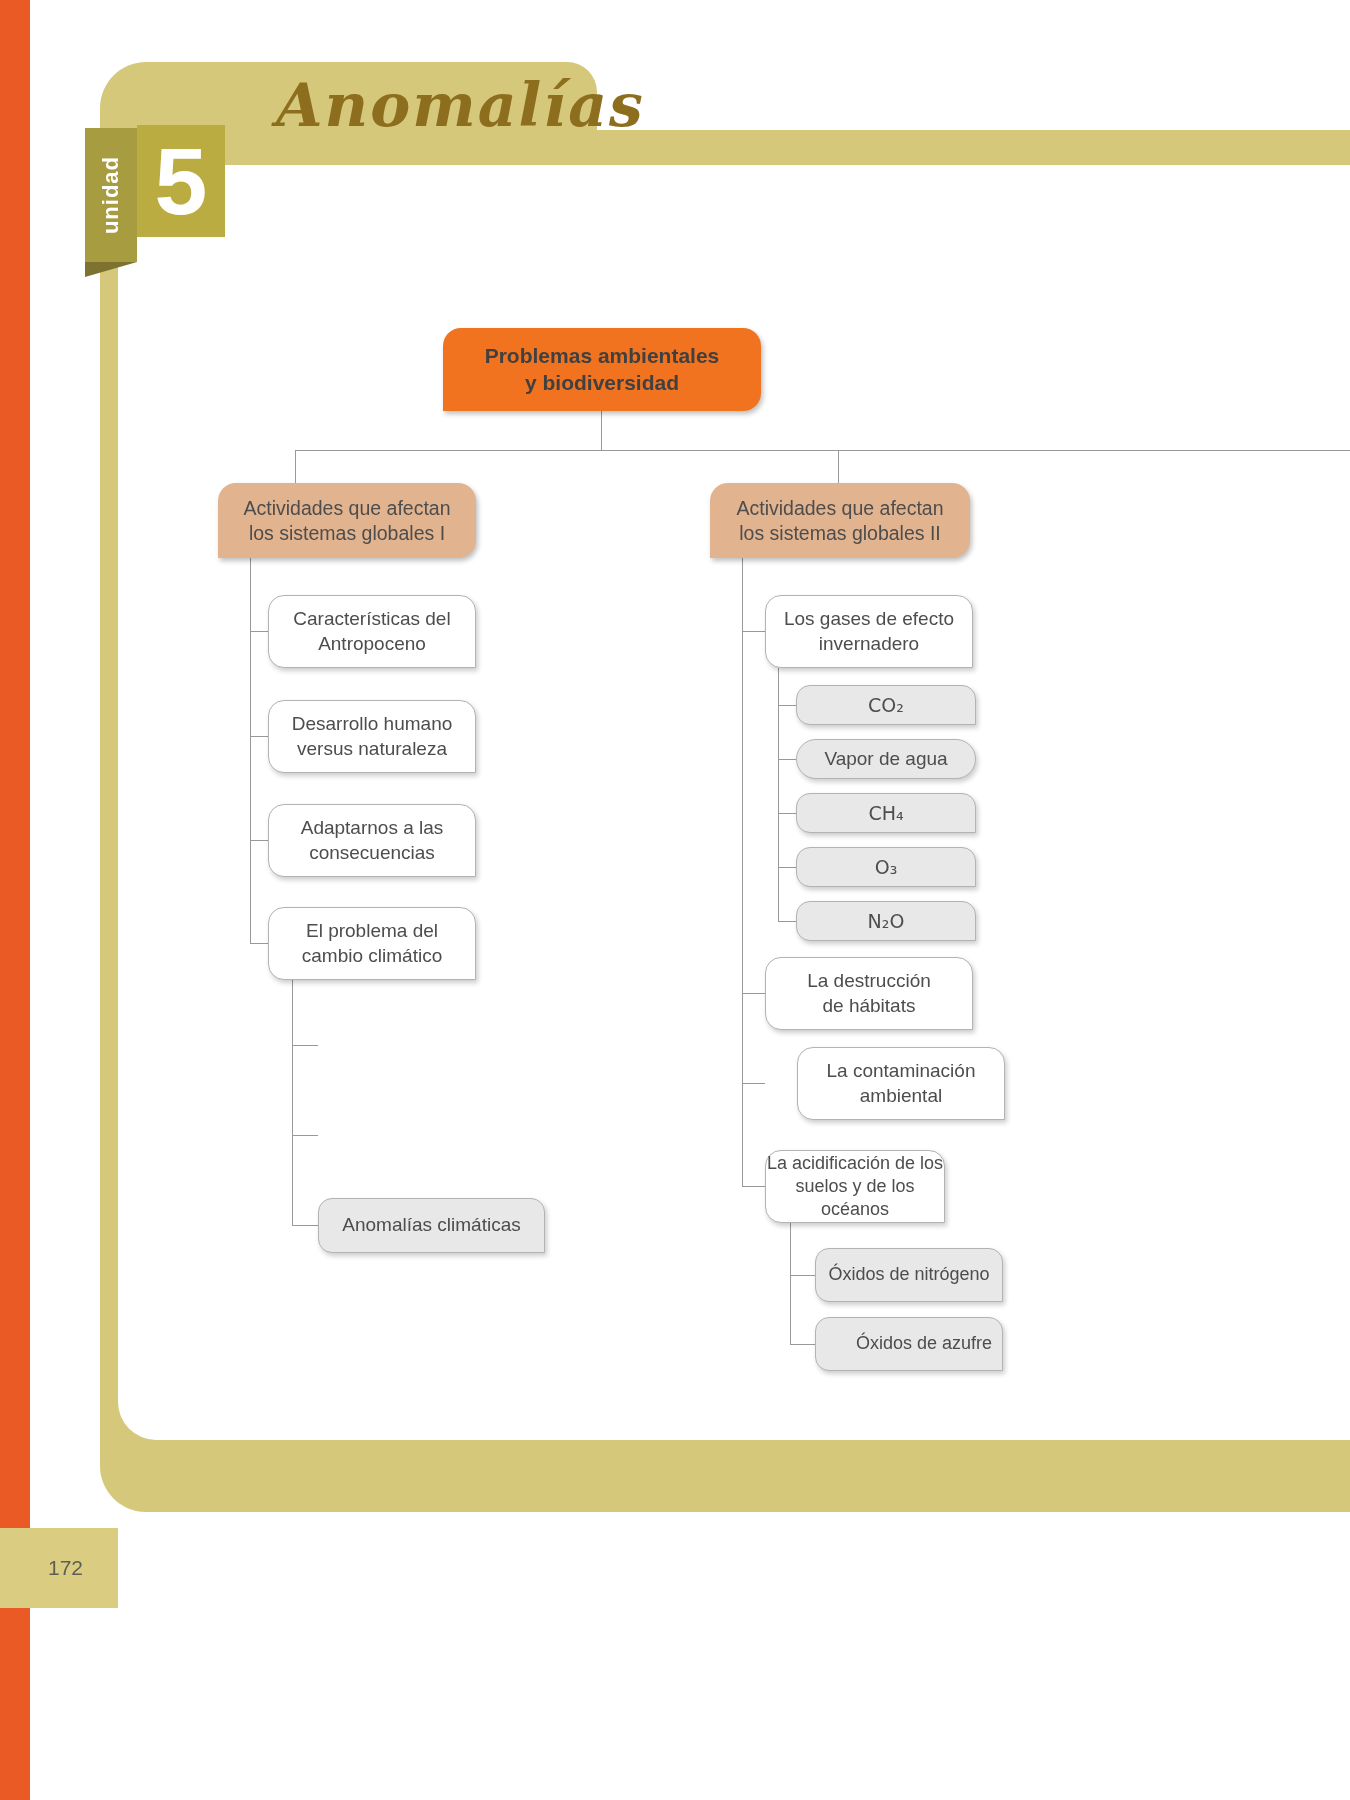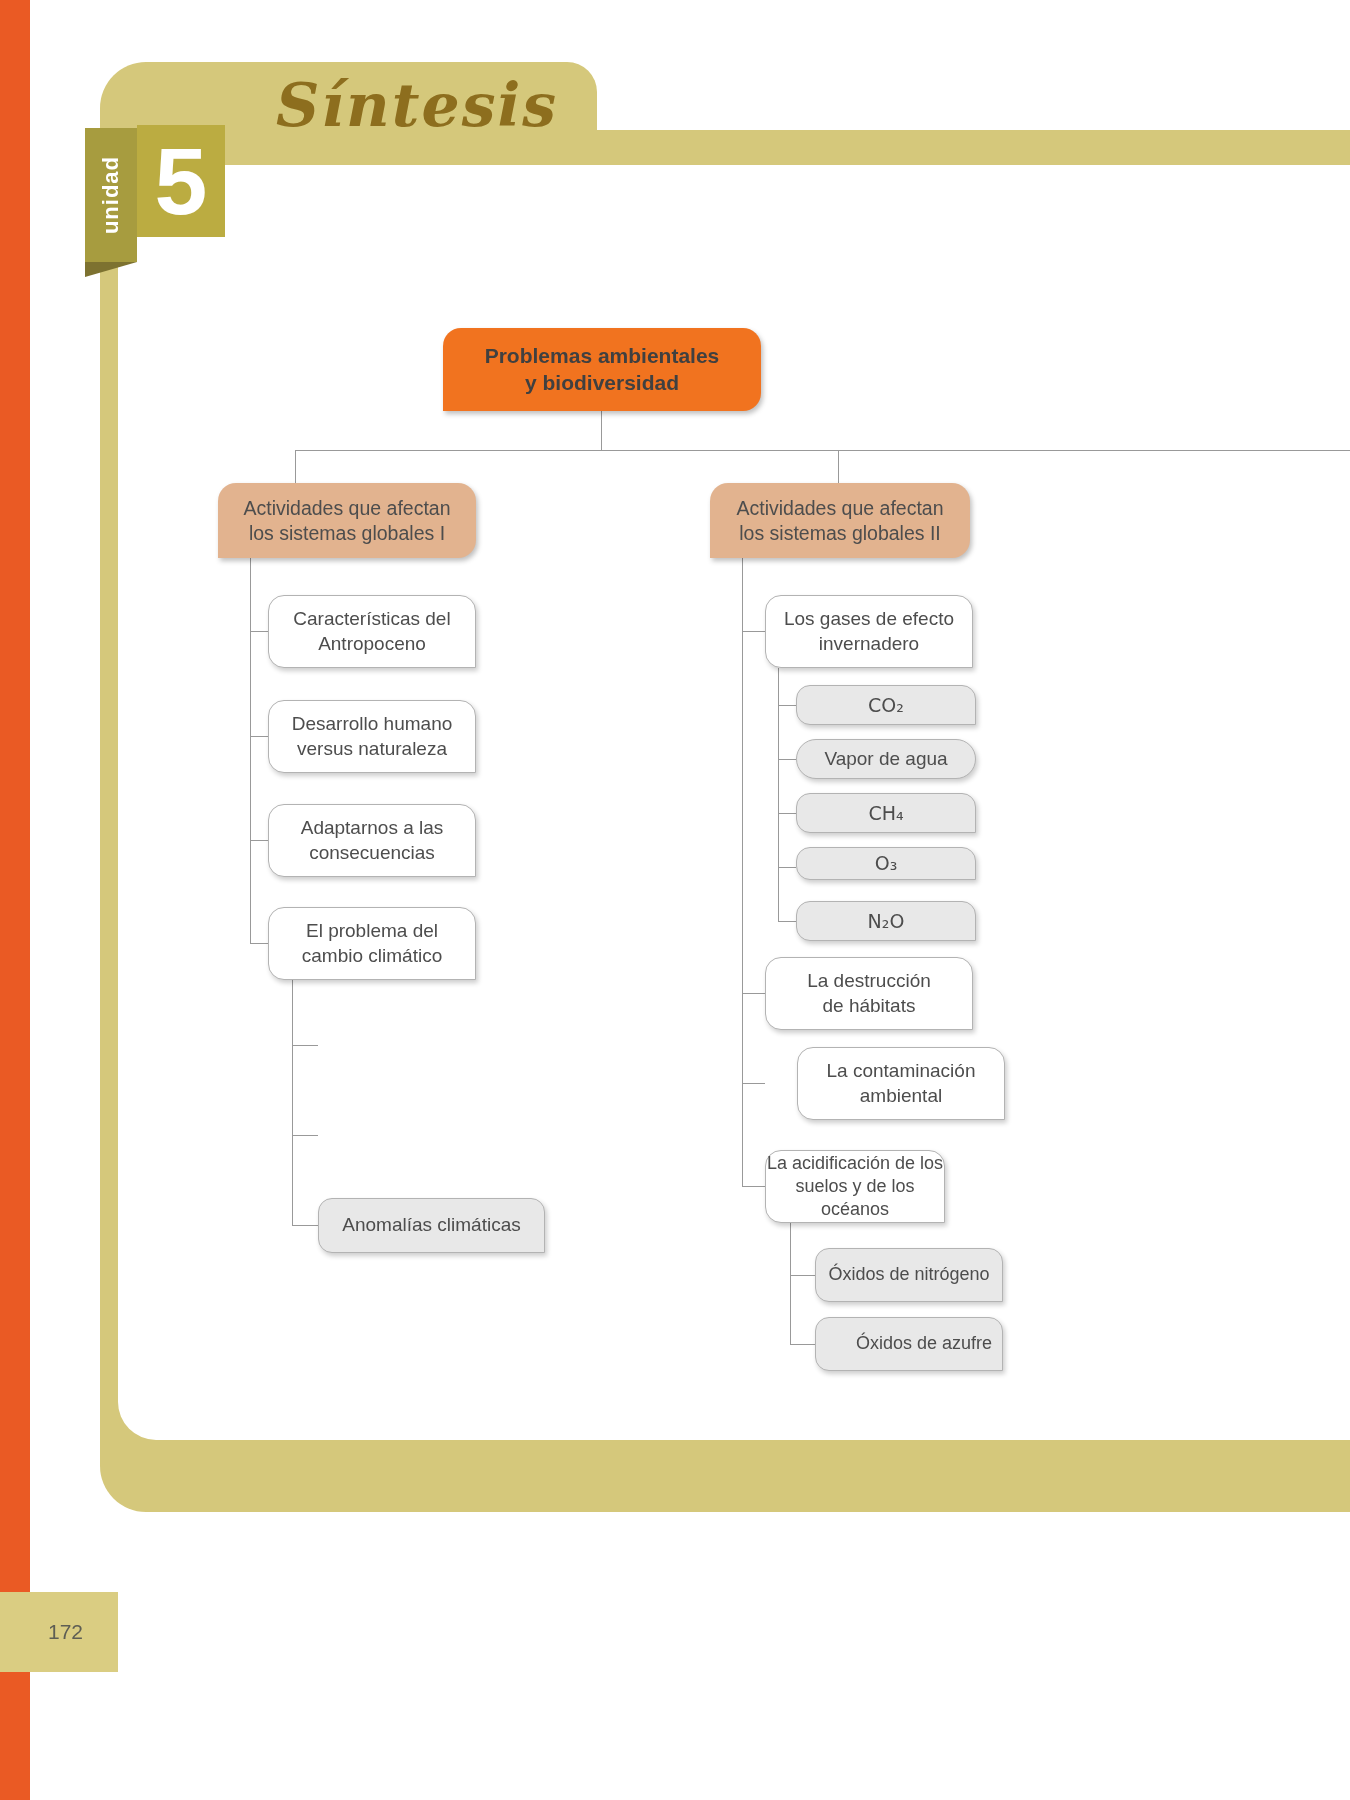--- a/index.html
+++ b/index.html
@@ -19,21 +19,21 @@
 
   .unit-tab { left:85px; top:128px; width:52px; height:134px; background:#A79C3F;
               display:flex; align-items:center; justify-content:center; z-index:3; }
   .unit-tab span { writing-mode:vertical-rl; transform:rotate(180deg); color:#fff; font-weight:bold;
                    font-size:22px; letter-spacing:1px; }
   .unit-fold { left:85px; top:262px; width:0; height:0;
                border-top:15px solid #7D7230; border-right:52px solid transparent; }
   .num-box { left:137px; top:125px; width:88px; height:112px; background:#BBAC41; color:#ffffff;
              font-size:95px; font-weight:bold; display:flex; align-items:center; justify-content:center; z-index:3; }
 
-  .page-num { left:0; top:1592px; width:118px; height:80px; background:#DACD82; color:#5E5E54;
+  .page-num { left:0; top:1528px; width:118px; height:80px; background:#DACD82; color:#5E5E54;
               font-size:21px; display:flex; align-items:center; padding-left:48px; }
 
   
   .line { position:absolute; background:#999999; }
   .node { position:absolute; display:flex; align-items:center; justify-content:center;
           text-align:center; white-space:pre-line; line-height:1.28; }
   .root-node { background:#F1731F; color:#404040; font-weight:bold; font-size:21px;
                border-radius:18px 18px 18px 0; box-shadow:2px 3px 5px rgba(0,0,0,.25);margin-top:32px; }
   .tan-node  { background:#E2B38F; color:#4d4d4d; font-size:19.5px;
                border-radius:18px 18px 18px 0; box-shadow:2px 3px 5px rgba(0,0,0,.25); }
@@ -51,21 +51,21 @@
   <div class="abs orange-strip"></div>
   <div class="abs tan-tab"></div>
   <div class="abs tan-body"></div>
   <div class="abs white-content"></div>
 
   <div class="abs unit-tab">
     <span>unidad</span>
   </div>
   <div class="abs unit-fold"></div>
   <div class="abs num-box">5</div>
-  <div class="abs title">Síntesis</div>
+  <div class="abs title">Anomalías</div>
 
   <div class="line" style="left:601px; top:379px; width:1px; height:71px;"></div>
   <div class="line" style="left:295px; top:450px; width:1055px; height:1px;"></div>
   <div class="line" style="left:295px; top:450px; width:1px; height:34px;"></div>
   <div class="line" style="left:838px; top:450px; width:1px; height:34px;"></div>
 
   <div class="line" style="left:250px; top:558px; width:1px; height:385px;"></div>
   <div class="line" style="left:250px; top:631px; width:18px; height:1px;"></div>
   <div class="line" style="left:250px; top:736px; width:18px; height:1px;"></div>
   <div class="line" style="left:250px; top:840px; width:18px; height:1px;"></div>
@@ -111,21 +111,21 @@
 cambio climático</div>
 
   <div class="node gbox" style="left:318px; top:1198px; width:227px; height:55px;">Anomalías climáticas</div>
 
   <div class="node wbox" style="left:765px; top:595px; width:208px; height:73px;">Los gases de efecto
 invernadero</div>
 
   <div class="node gbox chem" style="left:796px; top:685px; width:180px; height:40px;">CO₂</div>
   <div class="node gbox" style="left:796px; top:739px; width:180px; height:40px;border-radius:20px;">Vapor de agua</div>
   <div class="node gbox chem" style="left:796px; top:793px; width:180px; height:40px;">CH₄</div>
-  <div class="node gbox chem" style="left:796px; top:847px; width:180px; height:33px;">O₃</div>
+  <div class="node gbox chem" style="left:796px; top:847px; width:180px; height:40px;">O₃</div>
   <div class="node gbox chem" style="left:796px; top:901px; width:180px; height:40px;">N₂O</div>
 
   <div class="node wbox" style="left:765px; top:957px; width:208px; height:73px;">La destrucción
 de hábitats</div>
   <div class="node wbox" style="left:765px; top:1047px; width:208px; height:73px;margin-left:32px;">La contaminación
 ambiental</div>
   <div class="node wbox" style="left:765px; top:1150px; width:180px; height:73px; font-size:18px;">La acidificación de los
 suelos y de los océanos</div>
 
   <div class="node gbox" style="left:815px; top:1248px; width:188px; height:54px; font-size:18px;">Óxidos de nitrógeno</div>

